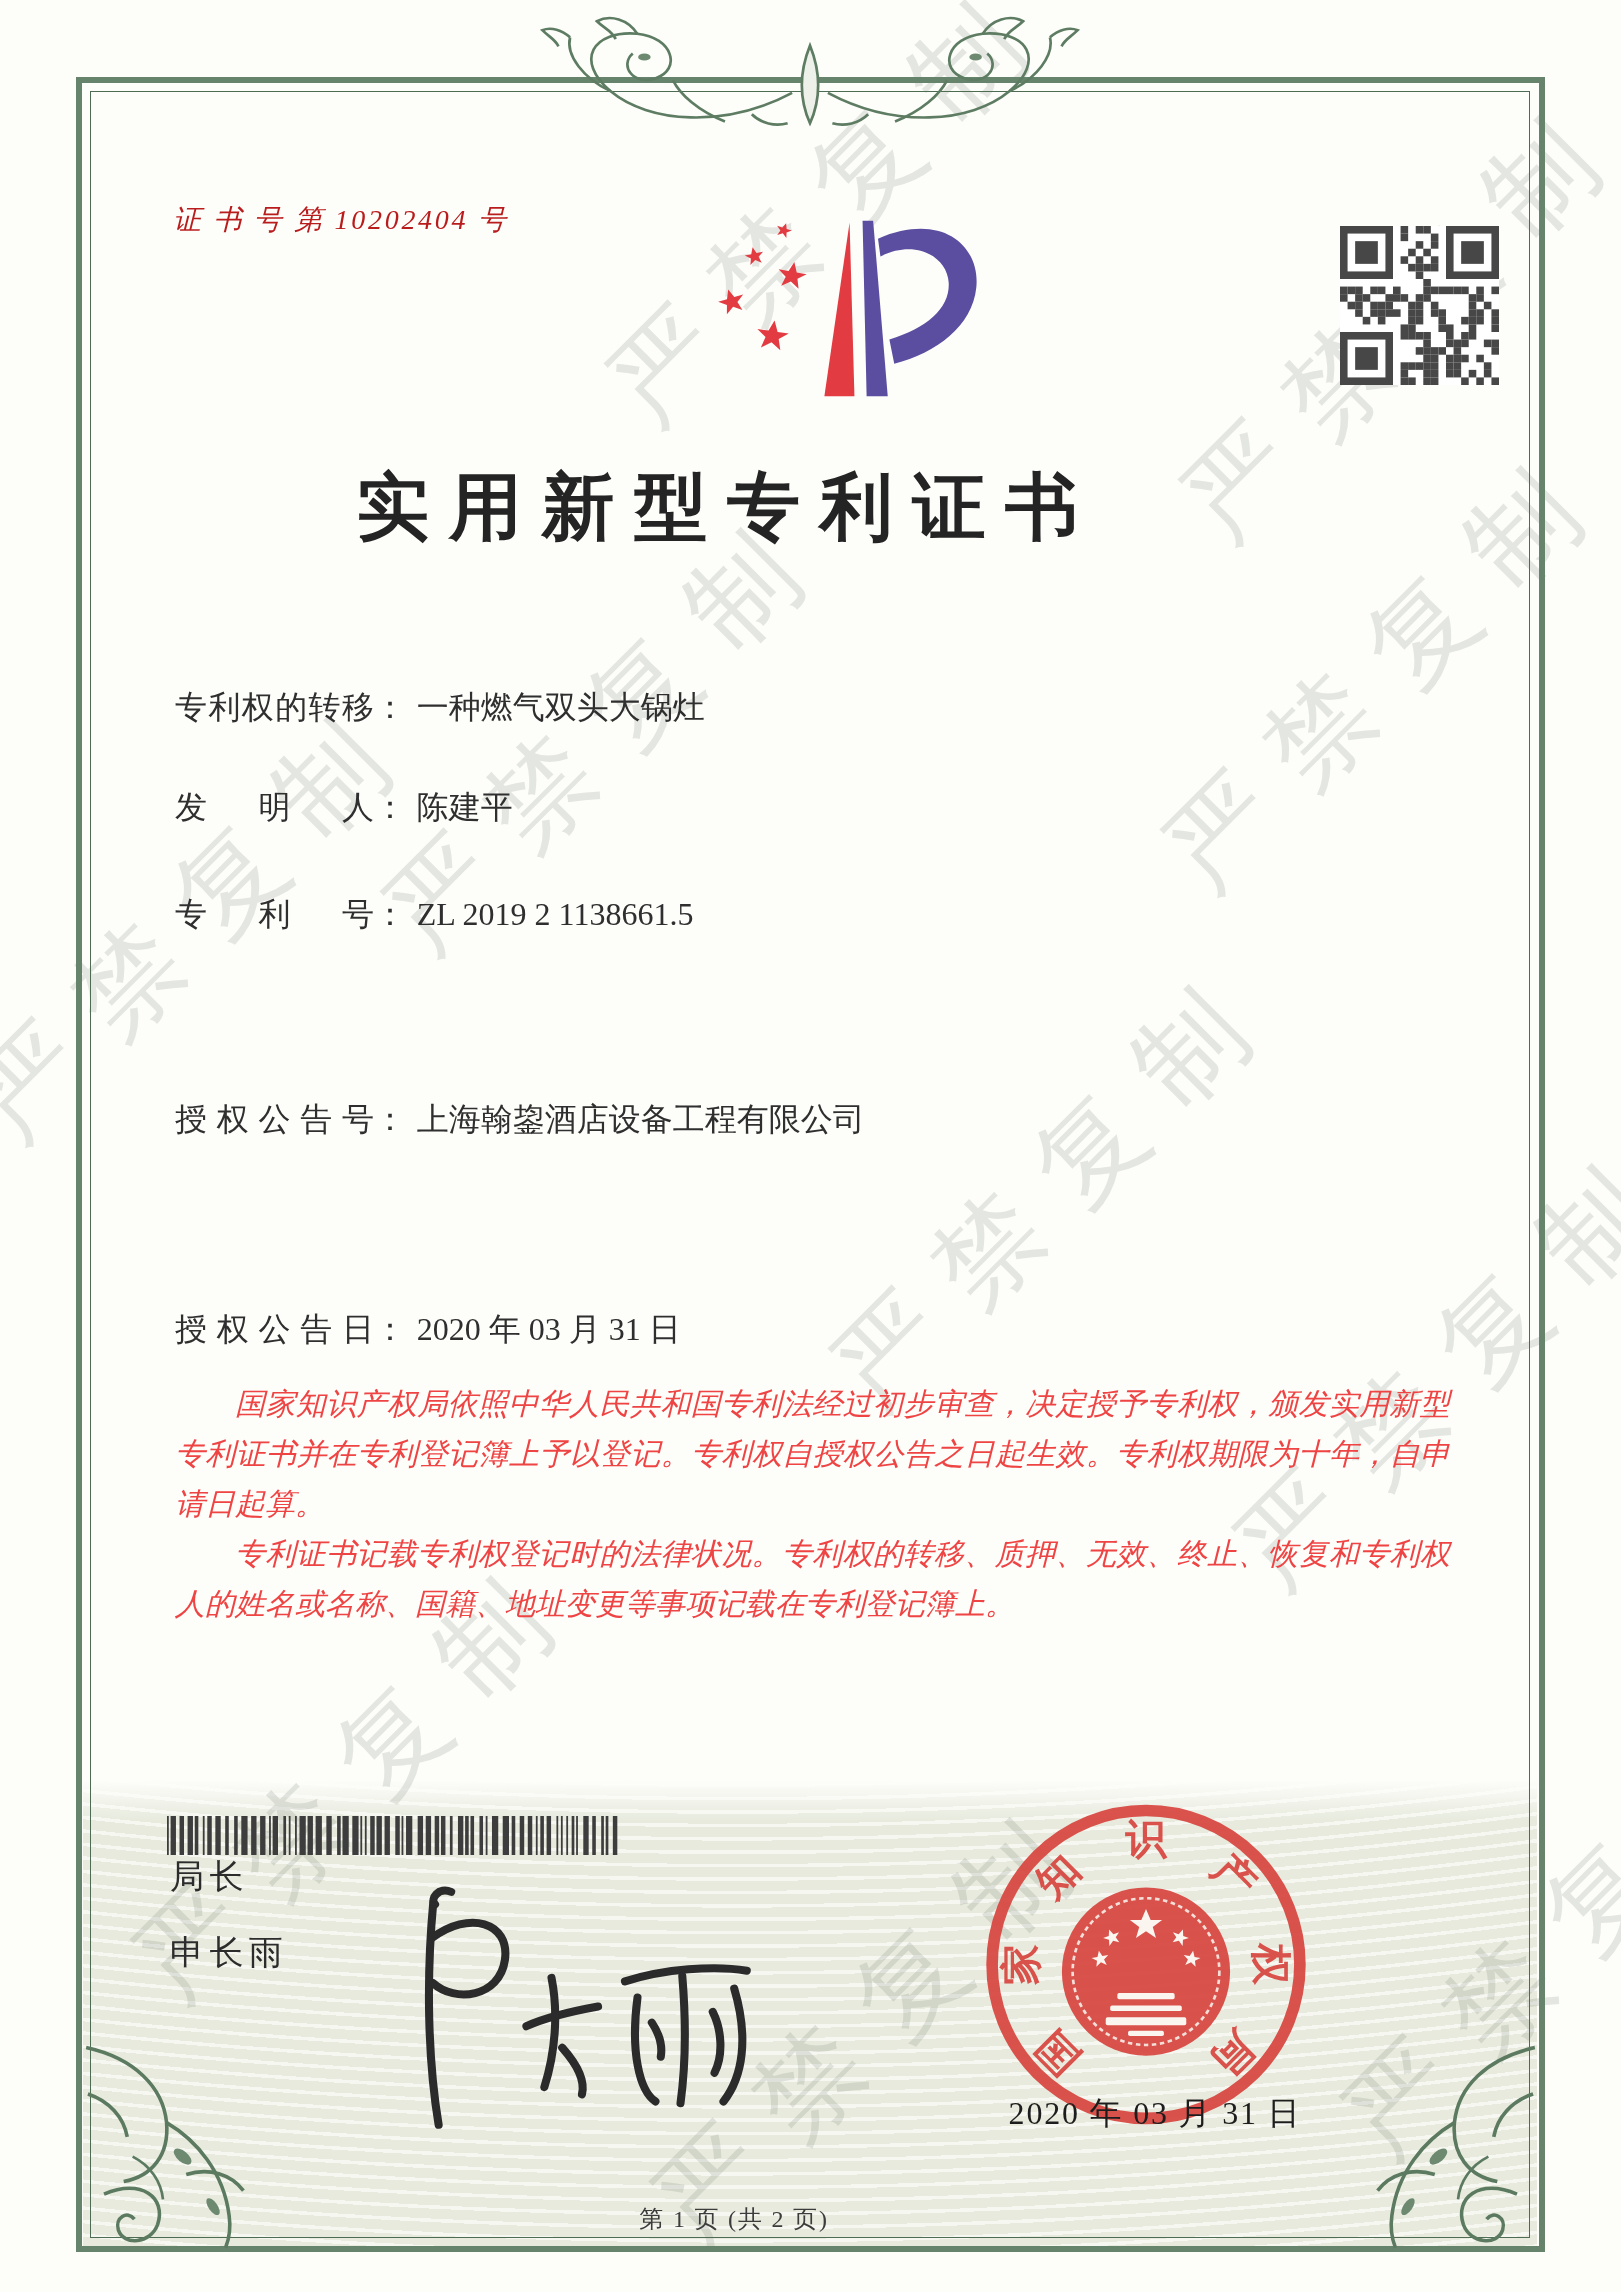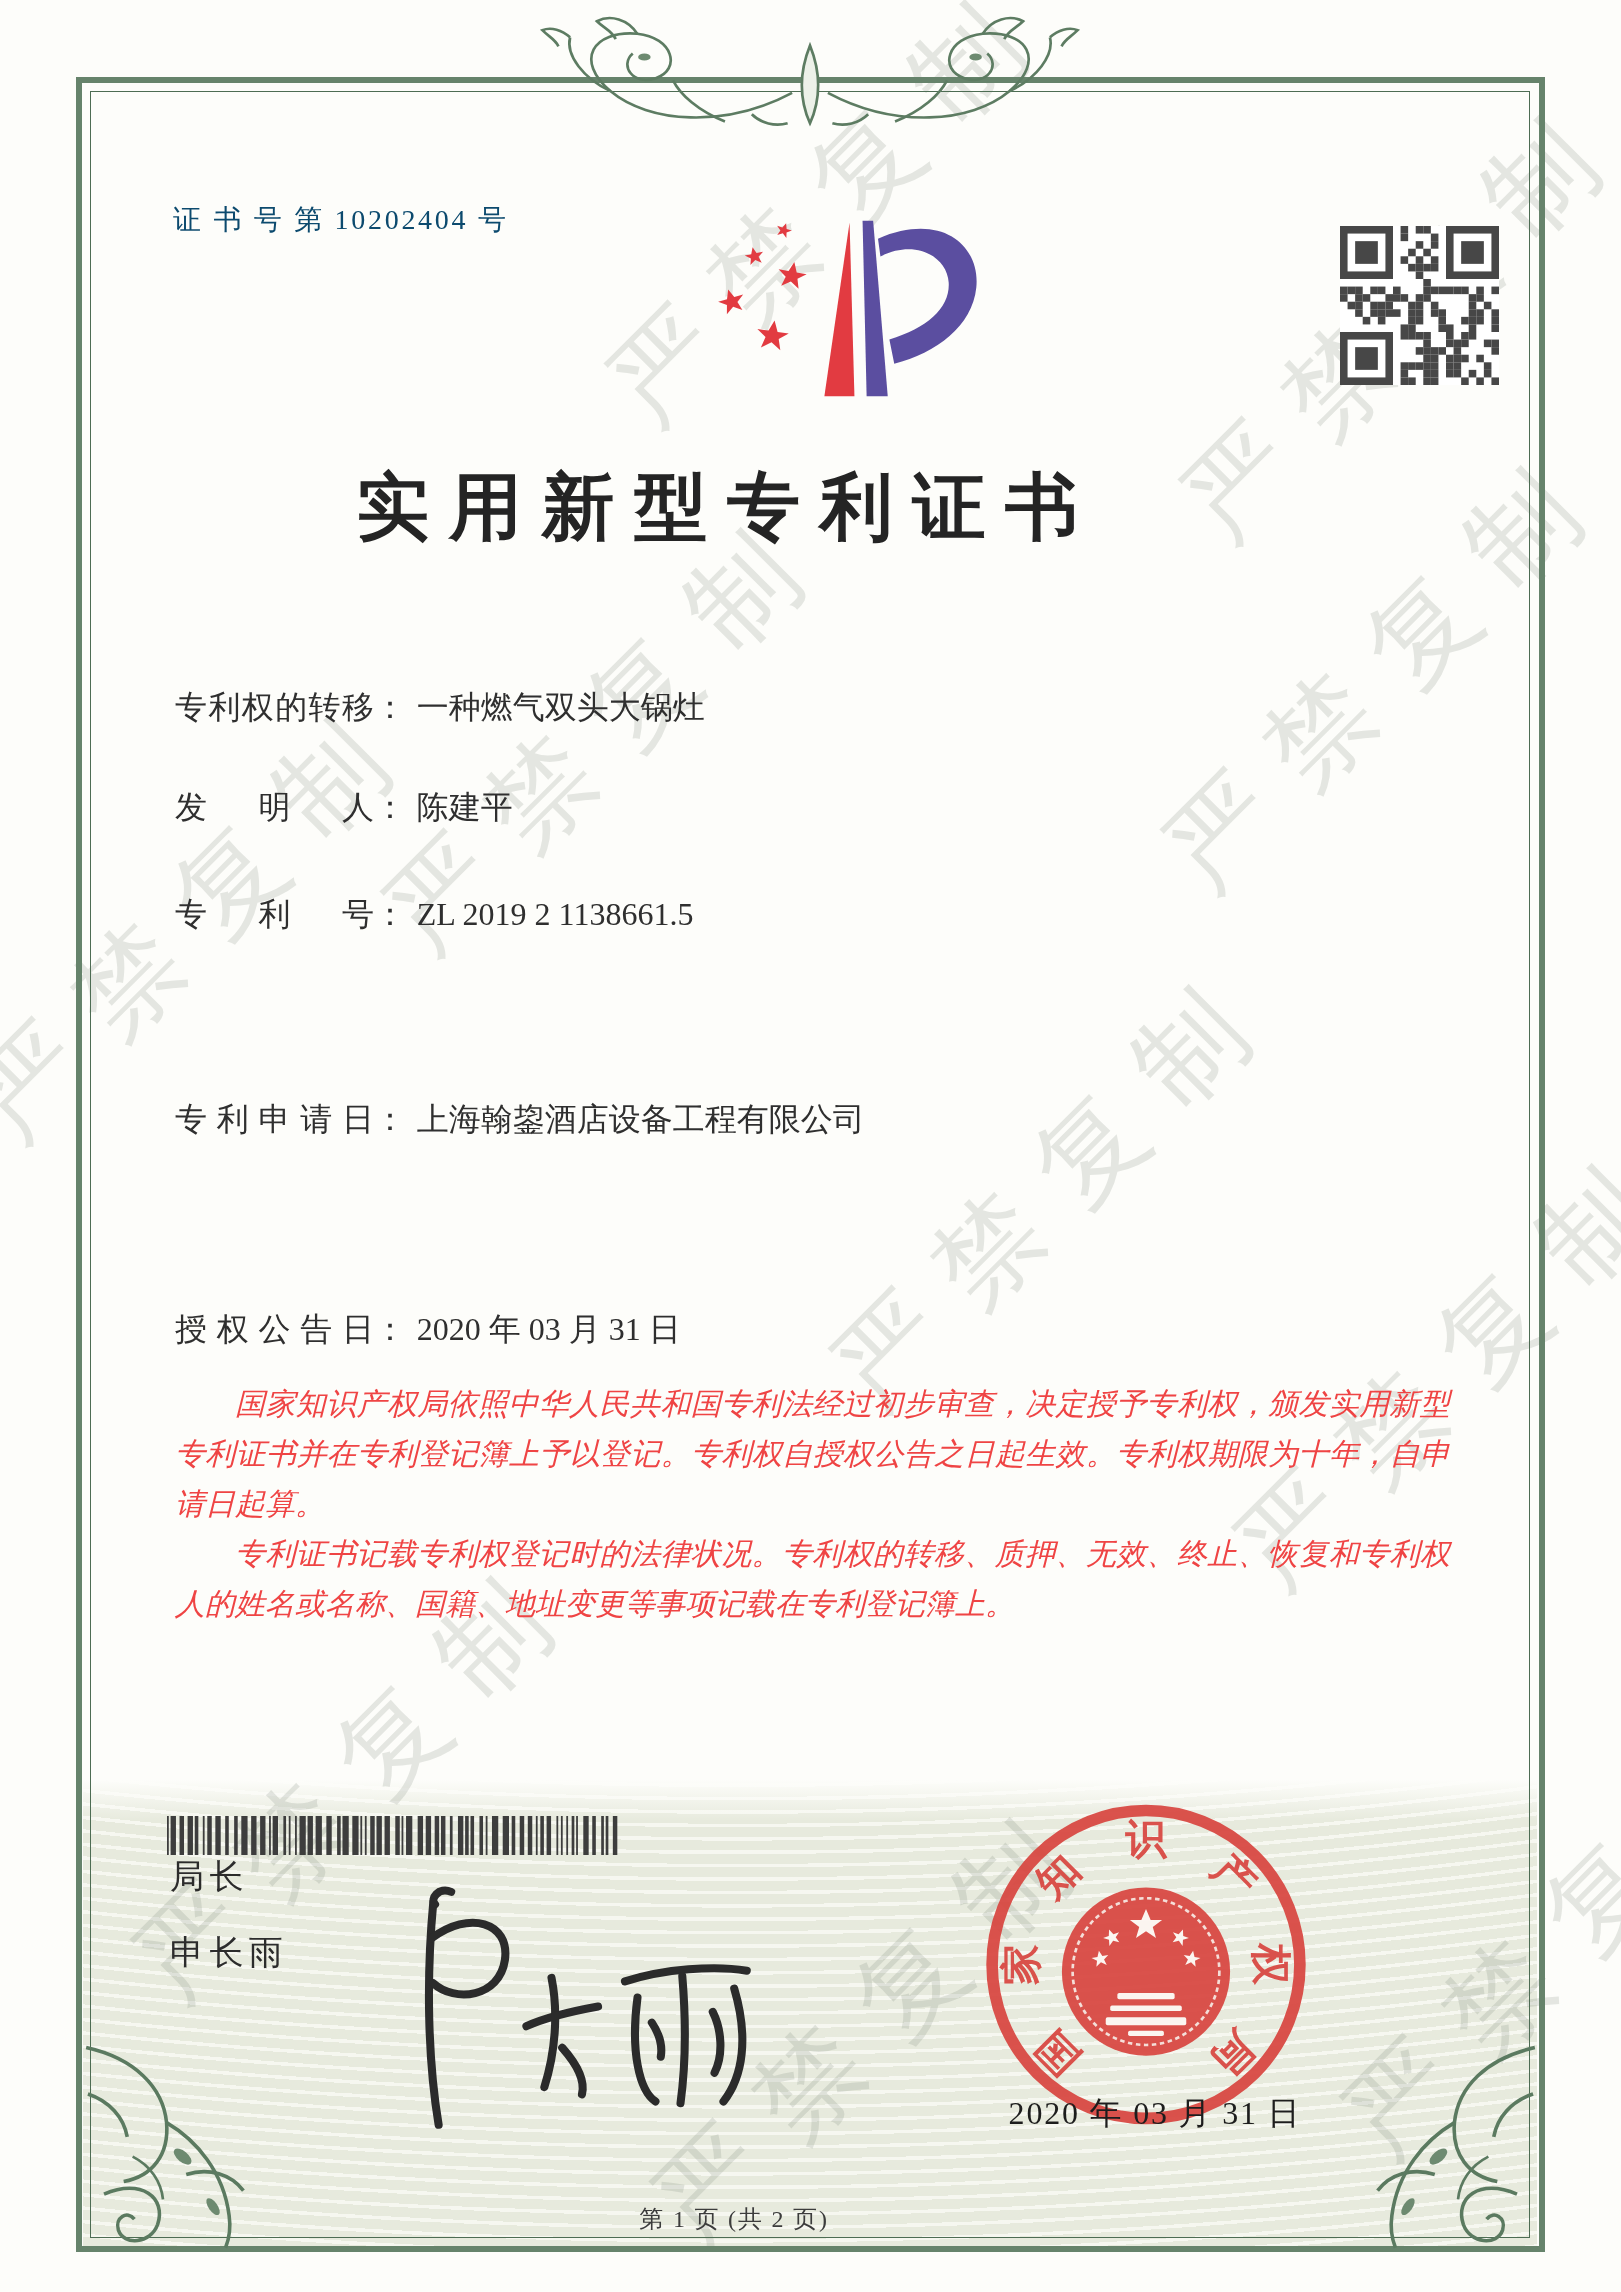--- a/index.html
+++ b/index.html
@@ -20,21 +20,21 @@
 
   
   .frame-outer{position:absolute;left:76px;top:77px;width:1469px;height:2175px;
       box-sizing:border-box;border:6.3px solid #66836b;z-index:3;pointer-events:none;}
   .frame-inner{position:absolute;left:90px;top:91px;width:1440px;height:2147px;
       box-sizing:border-box;border:1.8px solid #4d6c53;z-index:3;pointer-events:none;}
   .orn{position:absolute;z-index:4;pointer-events:none;}
 
   
   #certno{position:absolute;left:173px;top:201px;font-size:28px;letter-spacing:2.7px;
-      color:#0c4a6e;z-index:5;}
+      color:#b91c1c;z-index:5;font-style:italic;}
   #logo{position:absolute;left:691px;top:211px;z-index:5;}
   #qr{position:absolute;left:1340px;top:226px;width:159px;height:159px;z-index:5;}
   #title{position:absolute;left:0;top:459px;width:1454px;text-align:center;
       font-family:"Liberation Sans","DejaVu Sans",sans-serif;font-weight:bold;
       font-size:73px;letter-spacing:19.7px;color:#242424;z-index:5;}
 
   
   .row{position:absolute;left:175px;width:1308px;height:45px;font-size:32px;
       white-space:nowrap;z-index:5;}
   .flabel{display:inline-block;width:199px;text-align:justify;text-align-last:justify;
@@ -284,21 +284,21 @@
   <div class="row" style="top:686px">
     <span class="flabel">专利权的转移</span><span class="colon">：</span><span>一种燃气双头大锅灶</span>
   </div>
   <div class="row" style="top:786px">
     <span class="flabel">发明人</span><span class="colon">：</span><span>陈建平</span>
   </div>
   <div class="row" style="top:893px">
     <span class="flabel">专利号</span><span class="colon">：</span><span>ZL 2019 2 1138661.5</span>
   </div>
   <div class="row" style="top:1098px">
-    <span class="flabel">专利申请日</span><span class="colon">：</span><span>上海翰鋆酒店设备工程有限公司</span>
+    <span class="flabel">授权公告号</span><span class="colon">：</span><span>上海翰鋆酒店设备工程有限公司</span>
   </div>
 
   <div class="row" style="top:1308px">
     <span class="flabel">授权公告日</span><span class="colon">：</span><span>2020 年 03 月 31 日</span>
   </div>
 
   <div id="bodytext">
     <p>国家知识产权局依照中华人民共和国专利法经过初步审查，决定授予专利权，颁发实用新型专利证书并在专利登记簿上予以登记。专利权自授权公告之日起生效。专利权期限为十年，自申请日起算。</p>
     <p>专利证书记载专利权登记时的法律状况。专利权的转移、质押、无效、终止、恢复和专利权人的姓名或名称、国籍、地址变更等事项记载在专利登记簿上。</p>
   </div>

